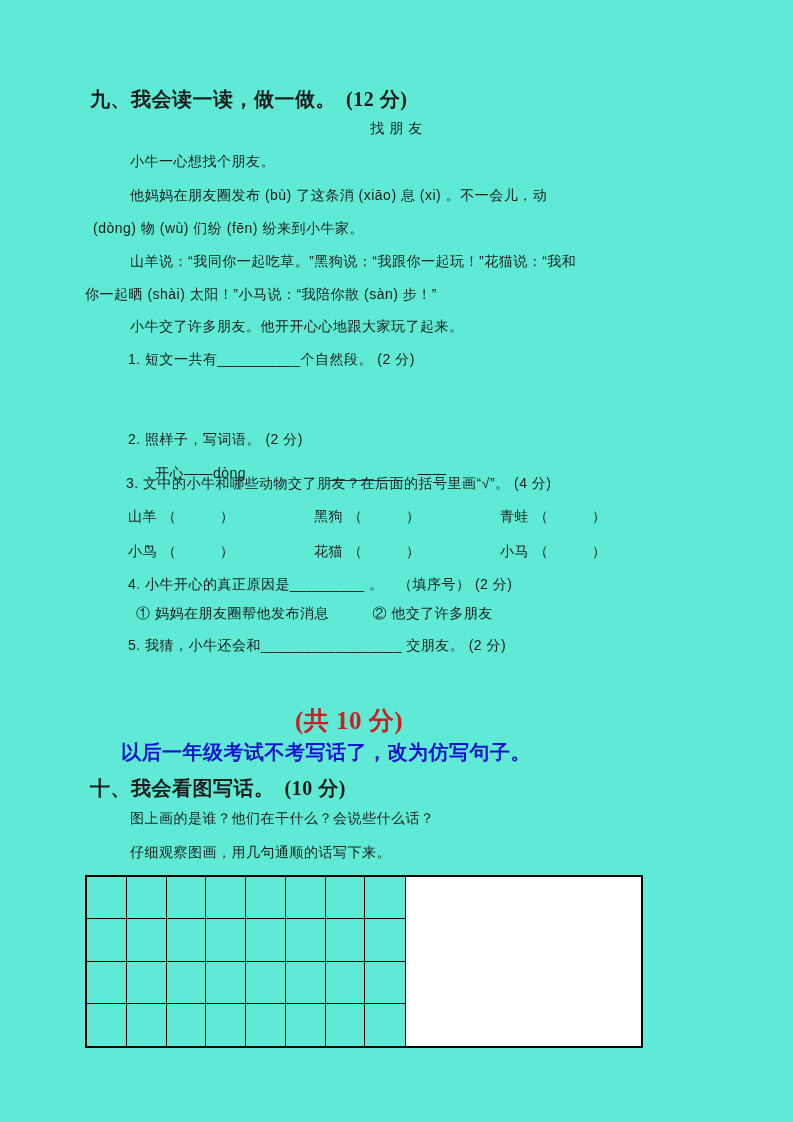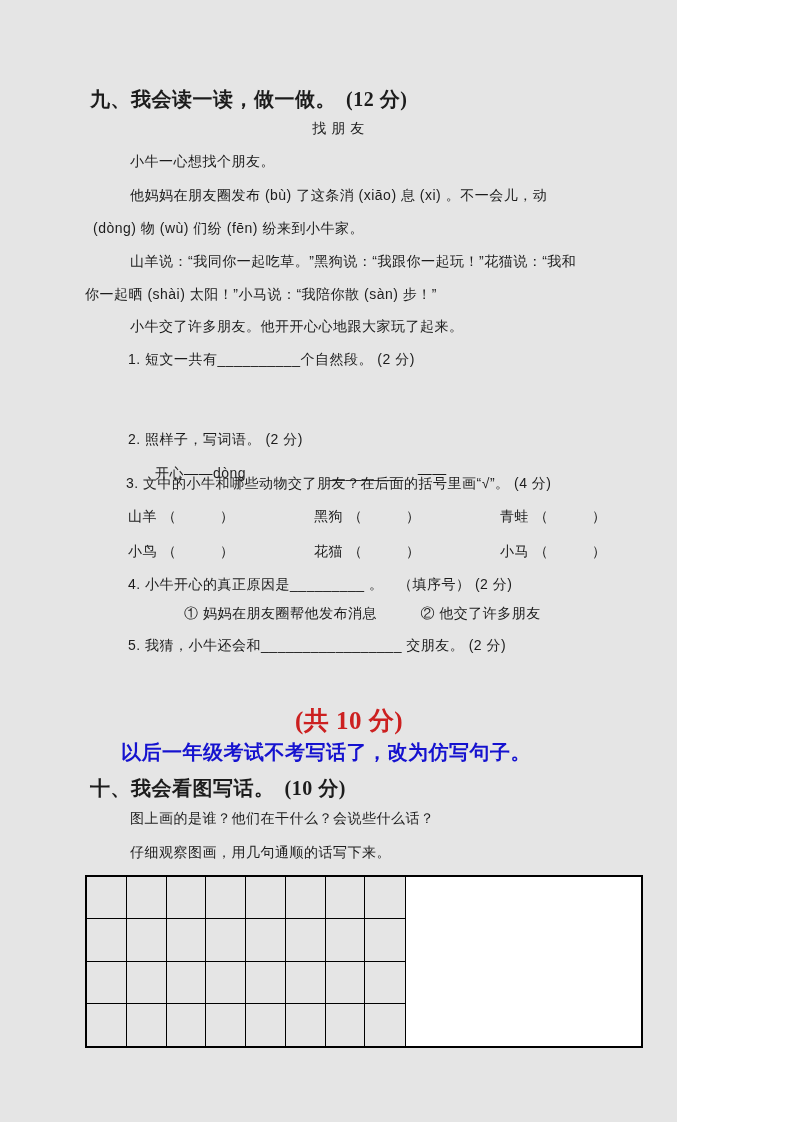--- a/index.html
+++ b/index.html
@@ -1,21 +1,21 @@
 <!DOCTYPE html>
 <html><head>
 <meta charset="utf-8">
 <style>
   * { margin: 0; padding: 0; box-sizing: border-box; }
   html, body { background: #ffffff; }
   .page {
     position: relative;
-    width: 677px;
+    width: 793px;
     height: 1122px;
-    background: #e5e5e5;
+    background: #5eead4;
     font-family: "Liberation Sans", sans-serif;
     color: #1c1c1c;
     overflow: hidden;
   }
   .line {
     position: absolute;
     font-size: 14px;
     white-space: nowrap;
     letter-spacing: 0.5px;
   }
@@ -102,21 +102,21 @@
         <span>花猫</span>
         <span>（　　　）</span>
       </span>
     <span class="animal-cell">
         <span>小马</span>
         <span>（　　　）</span>
       </span>
   </div>
 
   <div class="line" style="top:576px; left:128px;">4. 小牛开心的真正原因是_________ 。　（填序号） (2 分)</div>
-  <div class="line" style="top:605px; left:136px;margin-left:48px;">① 妈妈在朋友圈帮他发布消息　　　② 他交了许多朋友</div>
+  <div class="line" style="top:605px; left:136px;">① 妈妈在朋友圈帮他发布消息　　　② 他交了许多朋友</div>
   <div class="line" style="top:637px; left:128px;">5. 我猜，小牛还会和_________________ 交朋友。 (2 分)</div>
 
   <div class="line red-note" style="top:704px; left:295px;">(共 10 分)</div>
   <div class="line blue-note" style="top:739px; left:121px;">以后一年级考试不考写话了，改为仿写句子。</div>
 
   <div class="line h-line" style="top:775px; left:90px;">
     <span>十、我会看图写话。</span><span class="score">(10 分)</span>
   </div>
   <div class="line" style="top:810px; left:130px;">图上画的是谁？他们在干什么？会说些什么话？</div>
   <div class="line" style="top:844px; left:130px;">仔细观察图画，用几句通顺的话写下来。</div>

